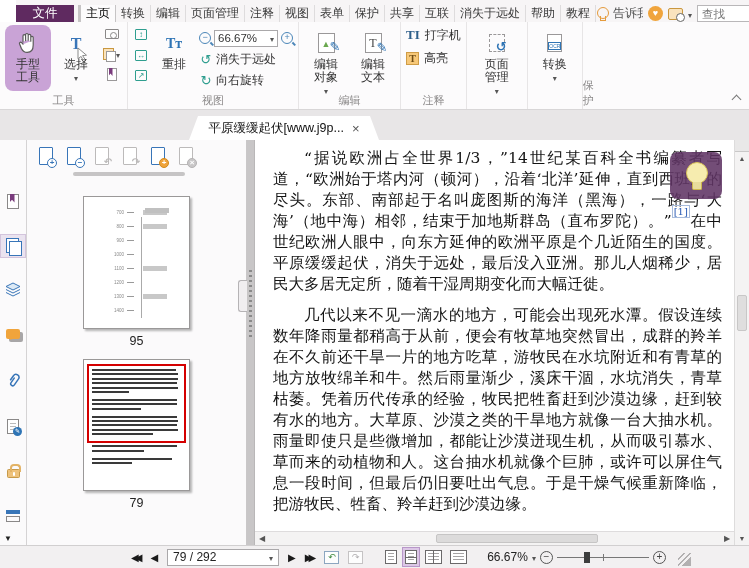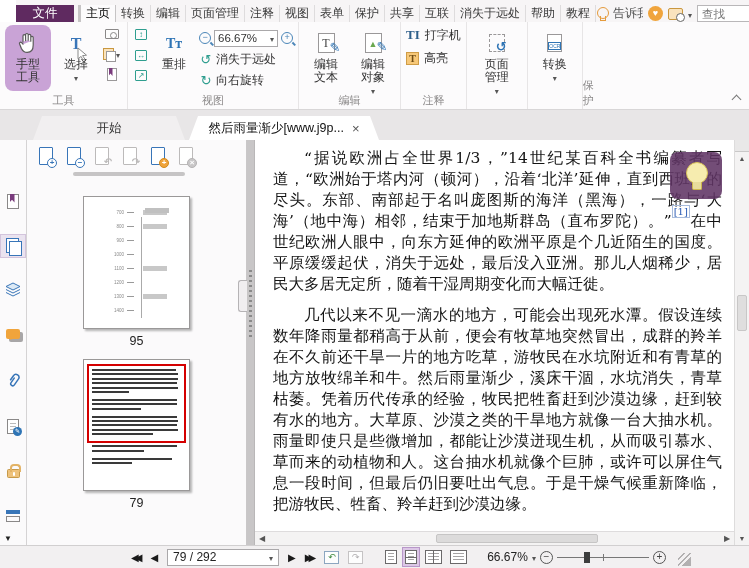--- a/index.html
+++ b/index.html
@@ -283,30 +283,30 @@
         <span class="rot rr"></span>
         <span>向右旋转</span>
       </div>
     </div>
     <div class="gl">视图</div>
   </div>
 
   <div class="rg">
     <div class="bb">
       <span class="ic">
-          <span class="icET"></span>
-        </span>
-      <span class="lb">编辑文本</span>
+          <span class="icEO"></span>
+        </span>
+      <span class="lb">编辑对象</span>
+      <span class="car"></span>
     </div>
     <div class="bb">
       <span class="ic">
-          <span class="icEO"></span>
-        </span>
-      <span class="lb">编辑对象</span>
-      <span class="car"></span>
+          <span class="icET"></span>
+        </span>
+      <span class="lb">编辑文本</span>
     </div>
     <div class="gl">编辑</div>
   </div>
 
   <div class="rg" style="flex-direction:column;align-items:flex-start">
     <div class="rowbtn">
       <span class="icTW"></span>
       <span>打字机</span>
     </div>
     <div class="rowbtn">
@@ -339,25 +339,22 @@
   </div>
 
   <div class="rg" style="border-right:none">
     <div class="gl">保护</div>
   </div>
 
   <span class="collapse"></span>
 </div>
 
 <div id="tabbar">
-  <div class="dtab" style="left:33px;width:152px">
-    <span>开始</span>
-  </div>
   <div class="dtab active" style="left:189px;width:190px">
-    <span>然后雨量渐少[www.j9p...</span>
+    <span>平原缓缓起伏[www.j9p...</span>
     <span class="x">×</span>
   </div>
 </div>
 
 <div id="main">
 
   <div id="iconstrip">
     <div class="srow">
         <span class="sbBk"></span>
       </div>

